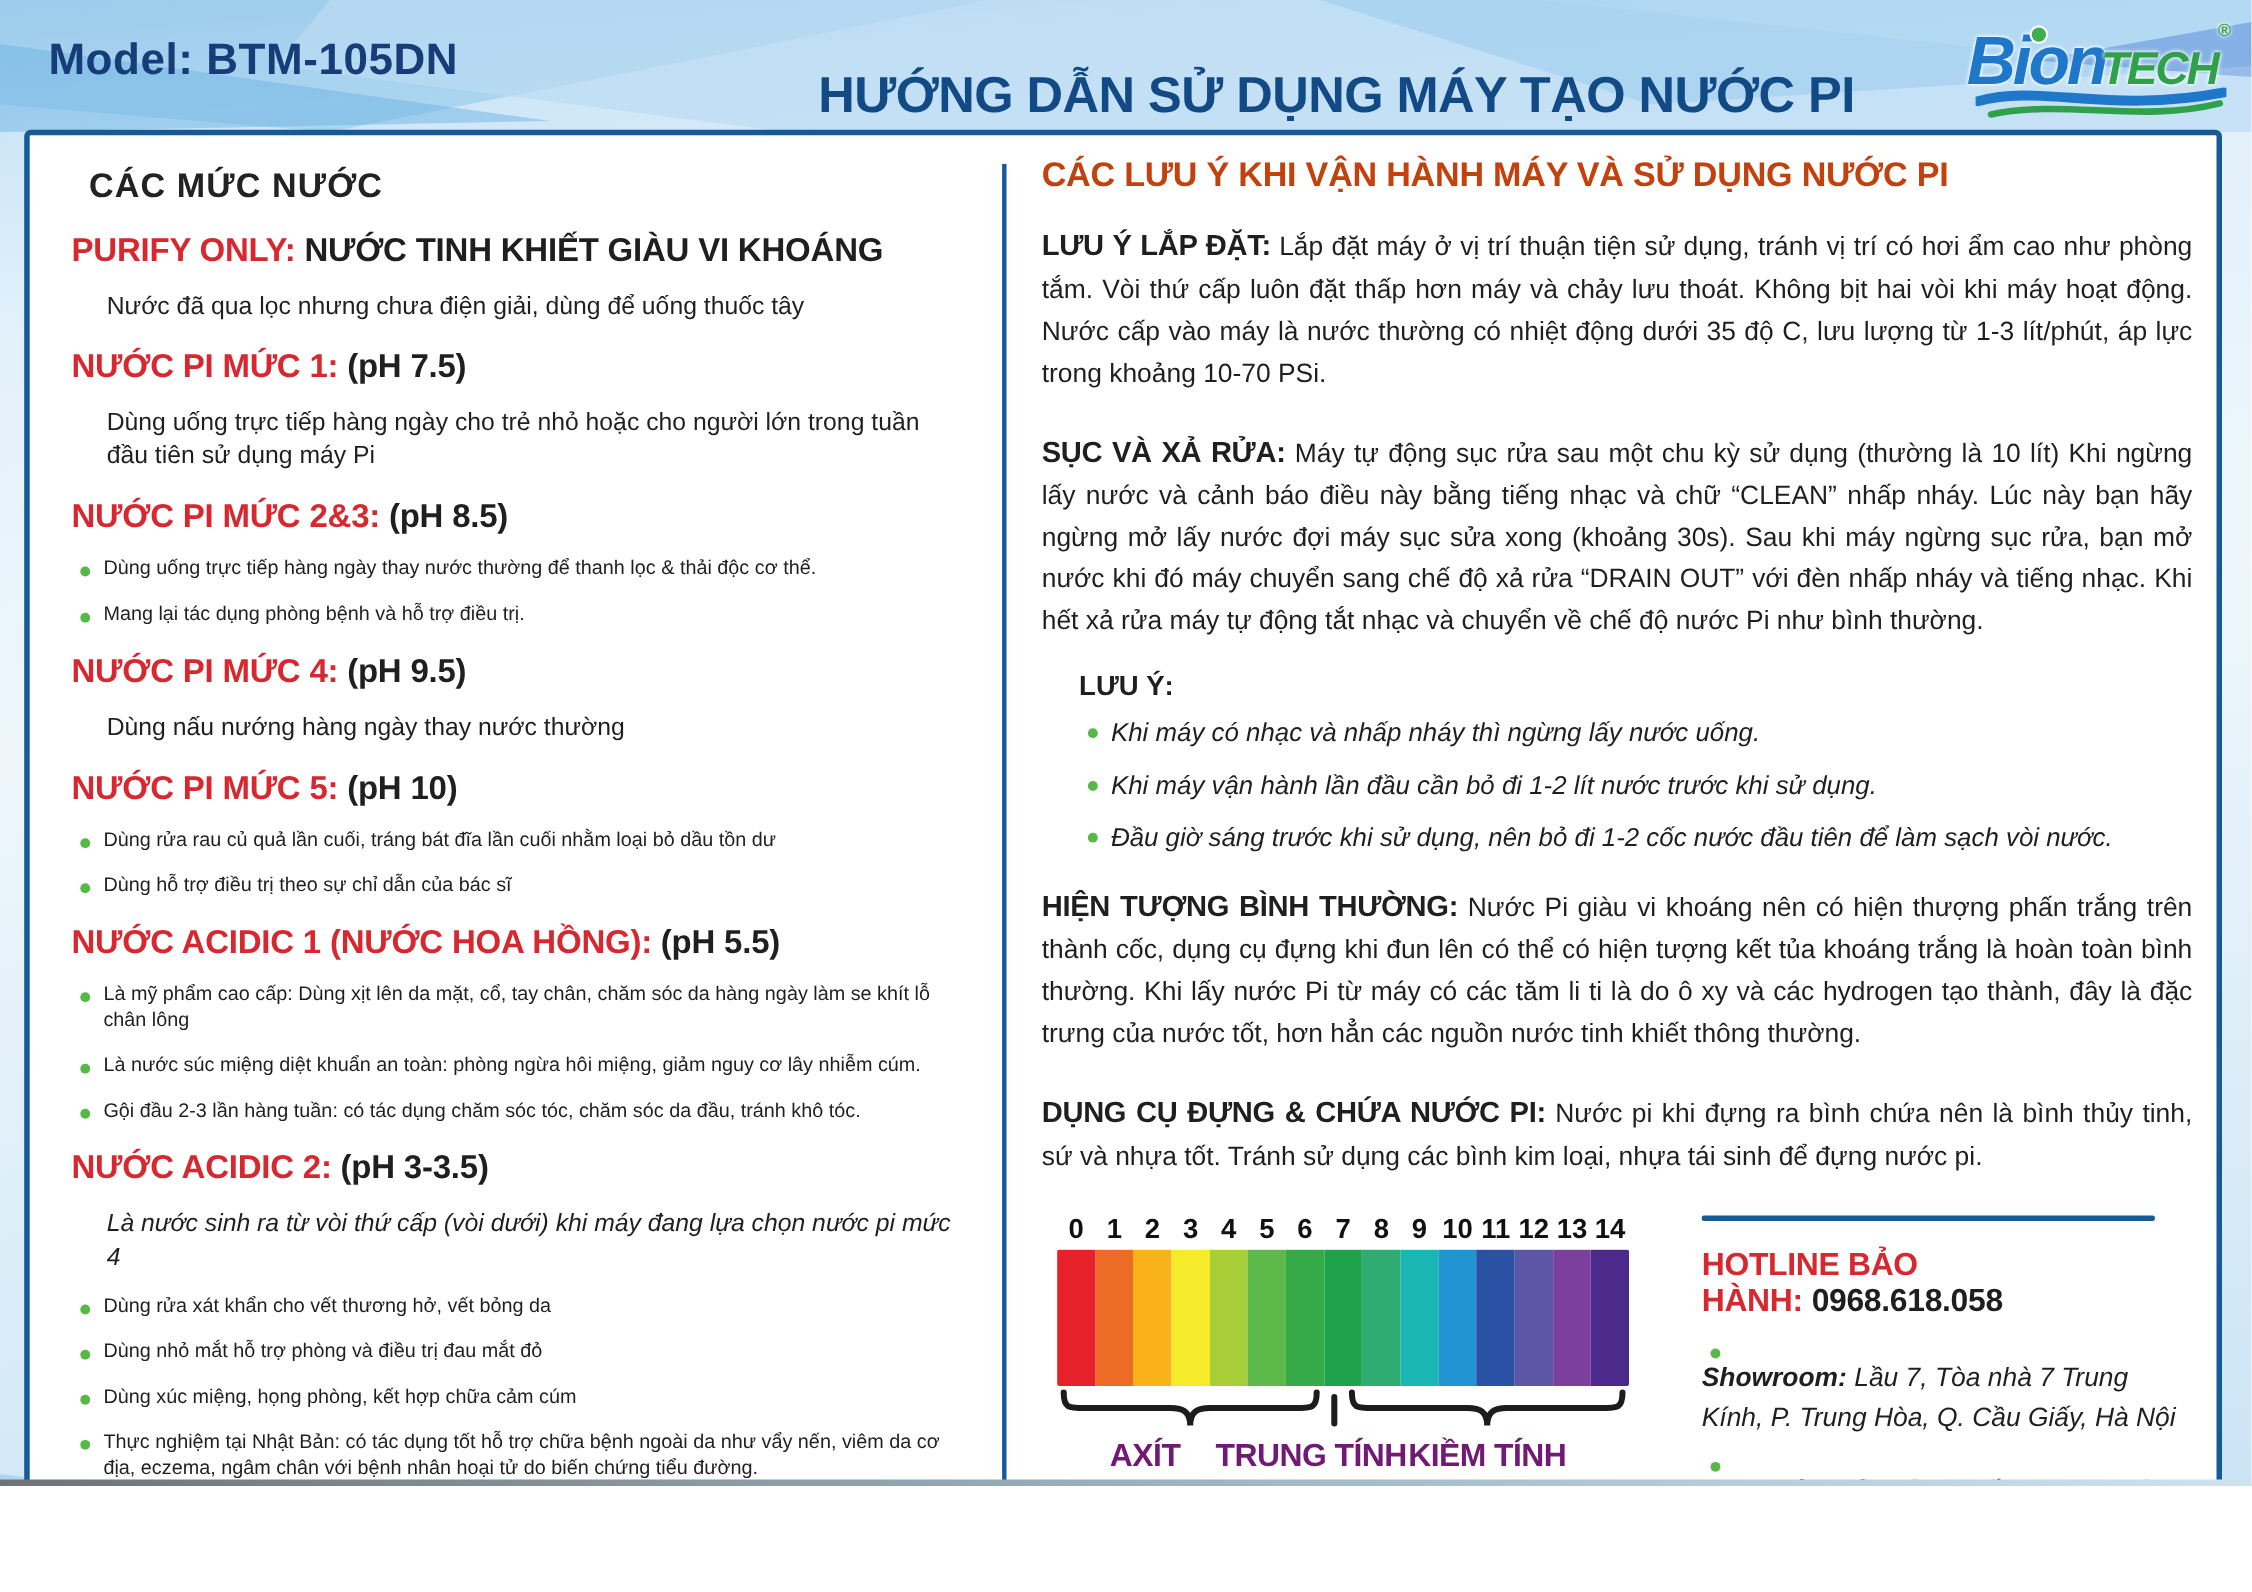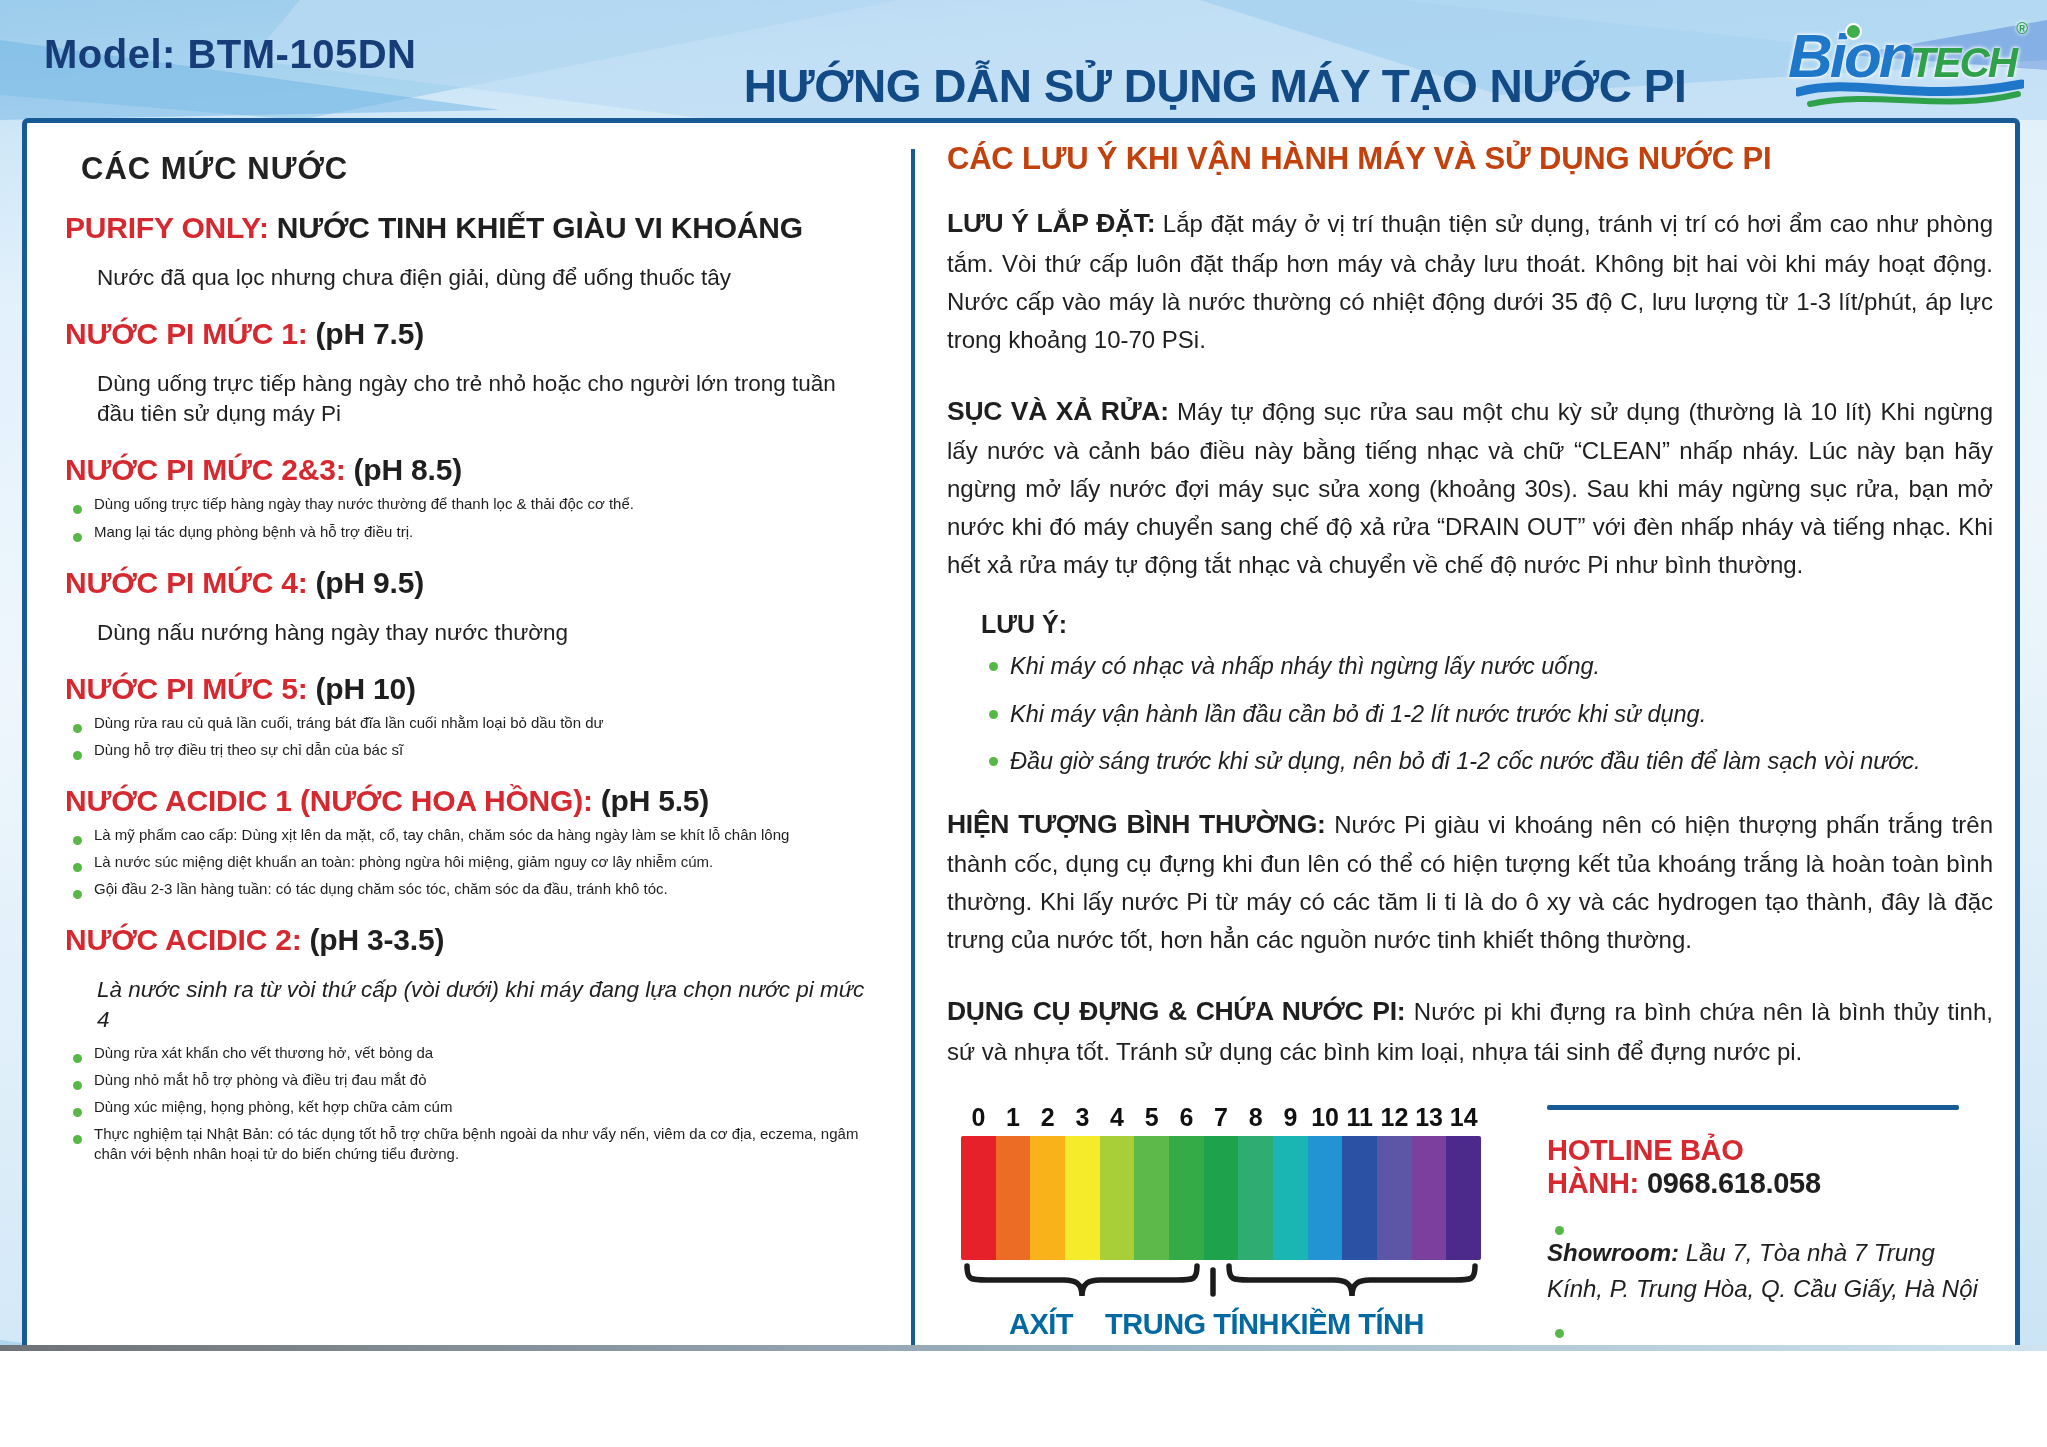--- a/index.html
+++ b/index.html
@@ -30,21 +30,21 @@
   
   .col-left{position:absolute;left:38px;top:18px;width:812px;color:#1f1f1f;}
   .col-left h2{margin:10px 0 4px 16px;font-size:31px;font-weight:800;color:#222;letter-spacing:1px;}
   .lsec{margin-top:24px;}
   .lsec h3{margin:0 0 6px 0;font-size:30px;font-weight:800;letter-spacing:-.2px;}
   .red{color:#d7282f;}
   .blk{color:#1f1f1f;margin-left:8px;}
   .note{margin:18px 0 0 32px;font-size:22.5px;line-height:1.34;}
   .note.italic{font-style:italic;}
   .blist{list-style:none;margin:4px 0 0 0;padding:0;}
-  .blist li{display:flex;align-items:flex-start;margin:7px 0;font-size:15px;line-height:1.34;}
+  .blist li{display:flex;align-items:flex-start;margin:17px 0;font-size:18px;line-height:1.34;}
   .blt{flex:0 0 auto;width:9px;height:9px;border-radius:50%;background:#58b847;margin:11px 12px 0 8px;}
   .btx{flex:1;}
 
   
   .col-right{position:absolute;left:920px;top:14px;width:1046px;color:#1f1f1f;}
   .col-right::before{content:"";position:absolute;z-index:-1;left:-10px;right:-30px;top:-14px;height:230px;
       background:linear-gradient(100deg,rgba(150,205,240,0) 8%,rgba(140,200,238,.45) 28%,
                  rgba(110,180,228,.38) 48%,rgba(185,220,245,.28) 68%,rgba(150,205,240,0) 90%);}
   .col-right h2{margin:4px 0 26px 0;text-align:left;font-size:31px;font-weight:800;color:#c2410c;letter-spacing:-.2px;}
   .rpara{margin:0 0 32px 0;font-size:24px;line-height:1.58;text-align:justify;}
@@ -55,21 +55,21 @@
 
   
   .bottom-row{display:flex;margin-top:2px;}
   .ph-scale{width:540px;flex:0 0 auto;margin-left:14px;}
   .ph-numbers{display:flex;width:520px;margin:0 0 4px 0;}
   .ph-numbers span{flex:1;text-align:center;font-size:25px;font-weight:800;color:#111;}
   .ph-bar{display:flex;width:520px;height:124px;border-radius:2px;overflow:hidden;}
   .ph-seg{flex:1;}
   .ph-braces{display:block;margin-top:2px;}
   .ph-labels{position:relative;height:44px;margin-top:6px;}
-  .ph-labels span{position:absolute;top:0;text-align:center;font-size:29px;font-weight:800;color:#0369a1;letter-spacing:-.5px;}
+  .ph-labels span{position:absolute;top:0;text-align:center;font-size:29px;font-weight:800;color:#701a75;letter-spacing:-.5px;}
   .lab-acid{left:10px;width:140px;}
   .lab-neutral{left:128px;width:206px;}
   .lab-alk{left:288px;width:206px;}
 
   .hotline{flex:1;margin-left:46px;max-width:452px;}
   .hotline-rule{height:5px;width:412px;background:#175a96;border-radius:2px;margin:2px 0 24px 0;}
   .hotline-title{font-size:29px;font-weight:800;margin-bottom:14px;letter-spacing:-.3px;}
   .hotline-number{color:#1f1f1f;margin-left:8px;}
   .hotline .blist li{font-size:24px;font-style:italic;line-height:1.5;margin:0 0 10px 0;flex-direction:column;}
   .hotline .blt{margin-top:12px;}

